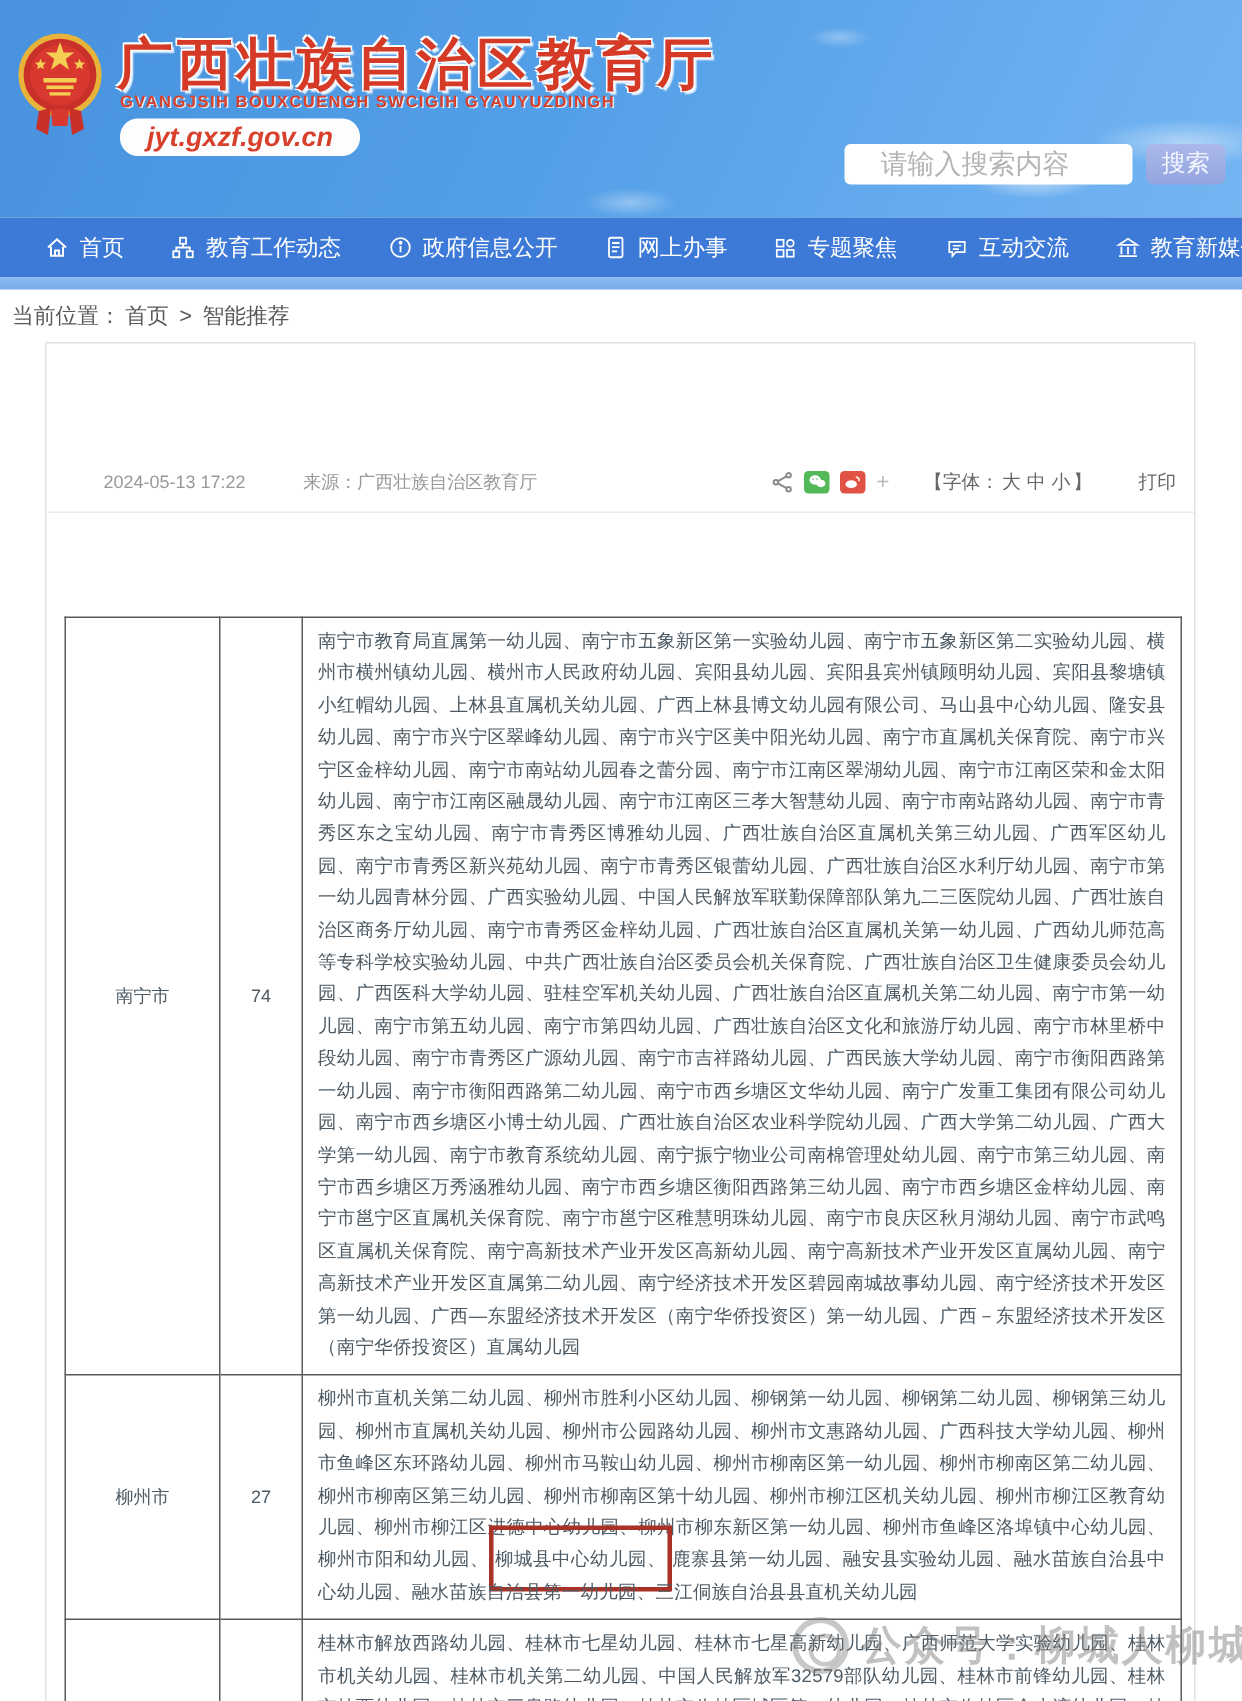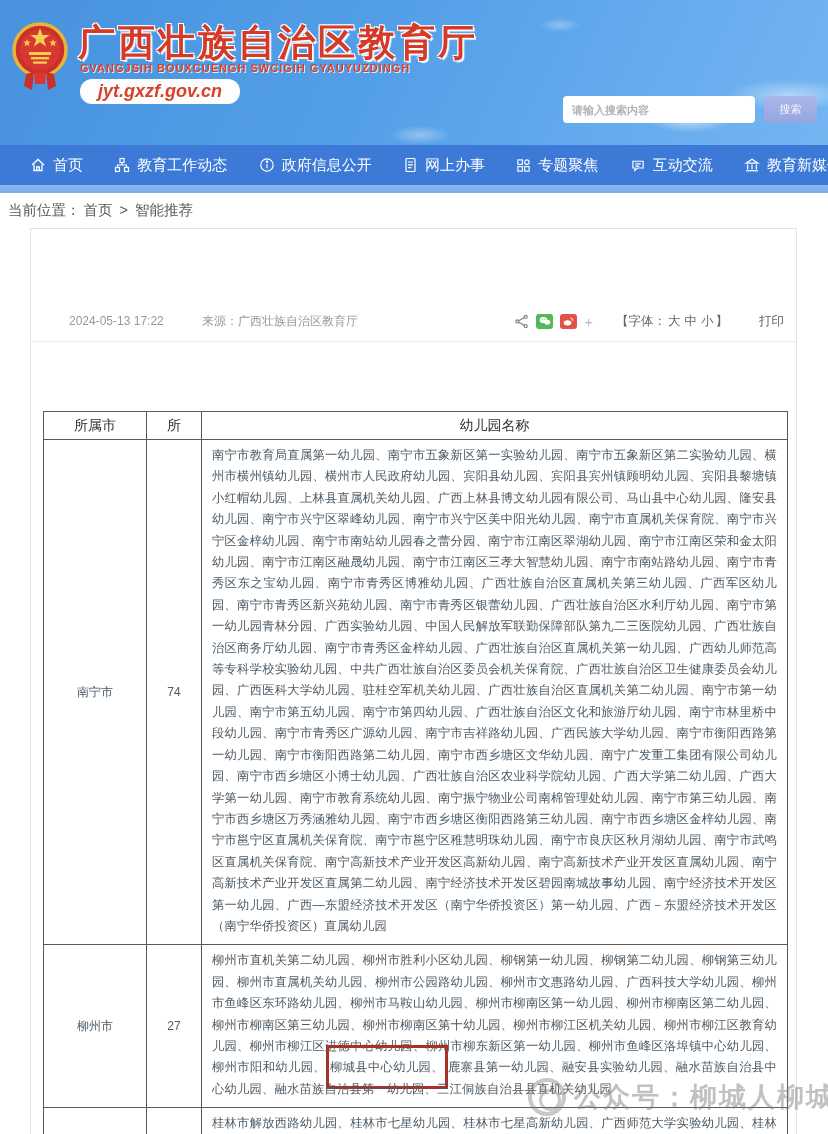--- a/index.html
+++ b/index.html
@@ -31,27 +31,27 @@
     position:absolute; left:80px; top:62px; font-size:11px; font-weight:bold;
     color:#d8402c; letter-spacing:1px; white-space:nowrap;
     text-shadow:1px 1px 0 rgba(255,255,255,.8);
   }
   .site-url{
     position:absolute; left:80px; top:79px; background:#fdfdfd; border-radius:12px;
     padding:2px 18px; font-size:18px; font-weight:bold; font-style:italic; color:#d8402c;
   }
   .search{ position:absolute; left:563px; top:96px; display:flex; }
   .search input{
-    width:192px; height:27px; border:none; border-radius:4px; padding:0 9px;
-    font-size:11px; color:#333; background:#fff; outline:none;font-weight:bold;
+    width:192px; height:27px; border:none; border-radius:4px; padding:0 24px;
+    font-size:18px; color:#333; background:#fff; outline:none;
   }
   .search input::placeholder{ color:#b4b4b4; }
   .search .btn{
     width:53px; height:27px; margin-left:9px; border:none; border-radius:5px;
-    background:linear-gradient(180deg,#aab8e9,#95a5df); color:#f4f6ff; font-size:11px; cursor:pointer;
+    background:linear-gradient(180deg,#aab8e9,#95a5df); color:#f4f6ff; font-size:16px; cursor:pointer;
   }
   
   .nav{
     position:absolute; left:0; top:145px; width:828px; height:40px; background:#3d7ad8;
     display:flex; align-items:center; justify-content:space-between; padding:0 0 0 30px;
   }
   .nav-item{ display:flex; align-items:center; gap:7px; color:#fff; font-size:15px;
     white-space:nowrap; cursor:pointer; }
   .nav-item:last-child{ margin-right:-14px; }
   .nav-item svg{ display:block; }
@@ -242,25 +242,20 @@
   <div class="divider"></div>
 
   <div class="tbl-wrap">
     <table>
       <colgroup>
           <col class="c1">
           <col class="c2">
           <col class="c3">
         </colgroup>
       <tbody>
-          <tr>
-        <th>所属市</th>
-        <th>所</th>
-        <th>幼儿园名称</th>
-      </tr>
       <tr>
         <td class="city">南宁市</td>
         <td class="count">74</td>
         <td class="names">南宁市教育局直属第一幼儿园、南宁市五象新区第一实验幼儿园、南宁市五象新区第二实验幼儿园、横州市横州镇幼儿园、横州市人民政府幼儿园、宾阳县幼儿园、宾阳县宾州镇顾明幼儿园、宾阳县黎塘镇小红帽幼儿园、上林县直属机关幼儿园、广西上林县博文幼儿园有限公司、马山县中心幼儿园、隆安县幼儿园、南宁市兴宁区翠峰幼儿园、南宁市兴宁区美中阳光幼儿园、南宁市直属机关保育院、南宁市兴宁区金梓幼儿园、南宁市南站幼儿园春之蕾分园、南宁市江南区翠湖幼儿园、南宁市江南区荣和金太阳幼儿园、南宁市江南区融晟幼儿园、南宁市江南区三孝大智慧幼儿园、南宁市南站路幼儿园、南宁市青秀区东之宝幼儿园、南宁市青秀区博雅幼儿园、广西壮族自治区直属机关第三幼儿园、广西军区幼儿园、南宁市青秀区新兴苑幼儿园、南宁市青秀区银蕾幼儿园、广西壮族自治区水利厅幼儿园、南宁市第一幼儿园青林分园、广西实验幼儿园、中国人民解放军联勤保障部队第九二三医院幼儿园、广西壮族自治区商务厅幼儿园、南宁市青秀区金梓幼儿园、广西壮族自治区直属机关第一幼儿园、广西幼儿师范高等专科学校实验幼儿园、中共广西壮族自治区委员会机关保育院、广西壮族自治区卫生健康委员会幼儿园、广西医科大学幼儿园、驻桂空军机关幼儿园、广西壮族自治区直属机关第二幼儿园、南宁市第一幼儿园、南宁市第五幼儿园、南宁市第四幼儿园、广西壮族自治区文化和旅游厅幼儿园、南宁市林里桥中段幼儿园、南宁市青秀区广源幼儿园、南宁市吉祥路幼儿园、广西民族大学幼儿园、南宁市衡阳西路第一幼儿园、南宁市衡阳西路第二幼儿园、南宁市西乡塘区文华幼儿园、南宁广发重工集团有限公司幼儿园、南宁市西乡塘区小博士幼儿园、广西壮族自治区农业科学院幼儿园、广西大学第二幼儿园、广西大学第一幼儿园、南宁市教育系统幼儿园、南宁振宁物业公司南棉管理处幼儿园、南宁市第三幼儿园、南宁市西乡塘区万秀涵雅幼儿园、南宁市西乡塘区衡阳西路第三幼儿园、南宁市西乡塘区金梓幼儿园、南宁市邕宁区直属机关保育院、南宁市邕宁区稚慧明珠幼儿园、南宁市良庆区秋月湖幼儿园、南宁市武鸣区直属机关保育院、南宁高新技术产业开发区高新幼儿园、南宁高新技术产业开发区直属幼儿园、南宁高新技术产业开发区直属第二幼儿园、南宁经济技术开发区碧园南城故事幼儿园、南宁经济技术开发区第一幼儿园、广西—东盟经济技术开发区（南宁华侨投资区）第一幼儿园、广西－东盟经济技术开发区（南宁华侨投资区）直属幼儿园</td>
       </tr>
       <tr>
         <td class="city">柳州市</td>
         <td class="count">27</td>
         <td class="names"><span>柳州市直机关第二幼儿园、柳州市胜利小区幼儿园、柳钢第一幼儿园、柳钢第二幼儿园、柳钢第三幼儿园、柳州市直属机关幼儿园、柳州市公园路幼儿园、柳州市文惠路幼儿园、广西科技大学幼儿园、柳州市鱼峰区东环路幼儿园、柳州市马鞍山幼儿园、柳州市柳南区第一幼儿园、柳州市柳南区第二幼儿园、柳州市柳南区第三幼儿园、柳州市柳南区第十幼儿园、柳州市柳江区机关幼儿园、柳州市柳江区教育幼儿园、柳州市柳江区进德中心幼儿园、柳州市柳东新区第一幼儿园、柳州市鱼峰区洛埠镇中心幼儿园、柳州市阳和幼儿园、</span><span class="hl">柳城县中心幼儿园、</span><span>鹿寨县第一幼儿园、融安县实验幼儿园、融水苗族自治县中心幼儿园、融水苗族自治县第一幼儿园、三江侗族自治县县直机关幼儿园</span></td>
       </tr>

